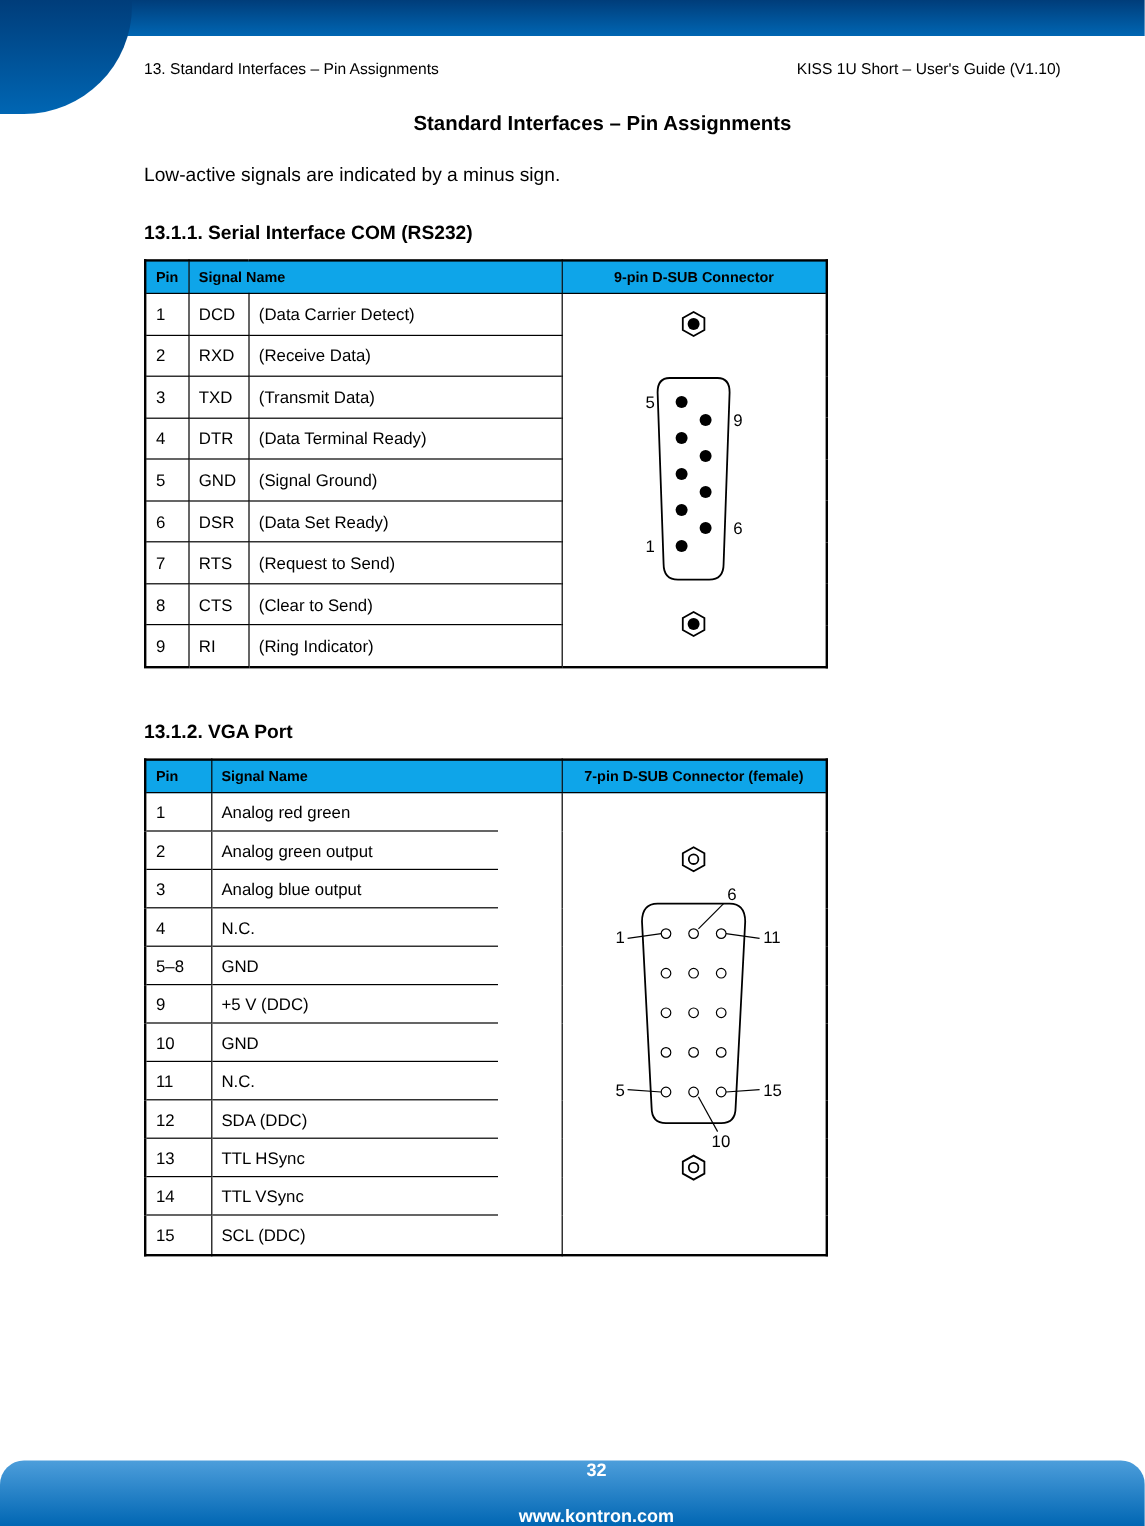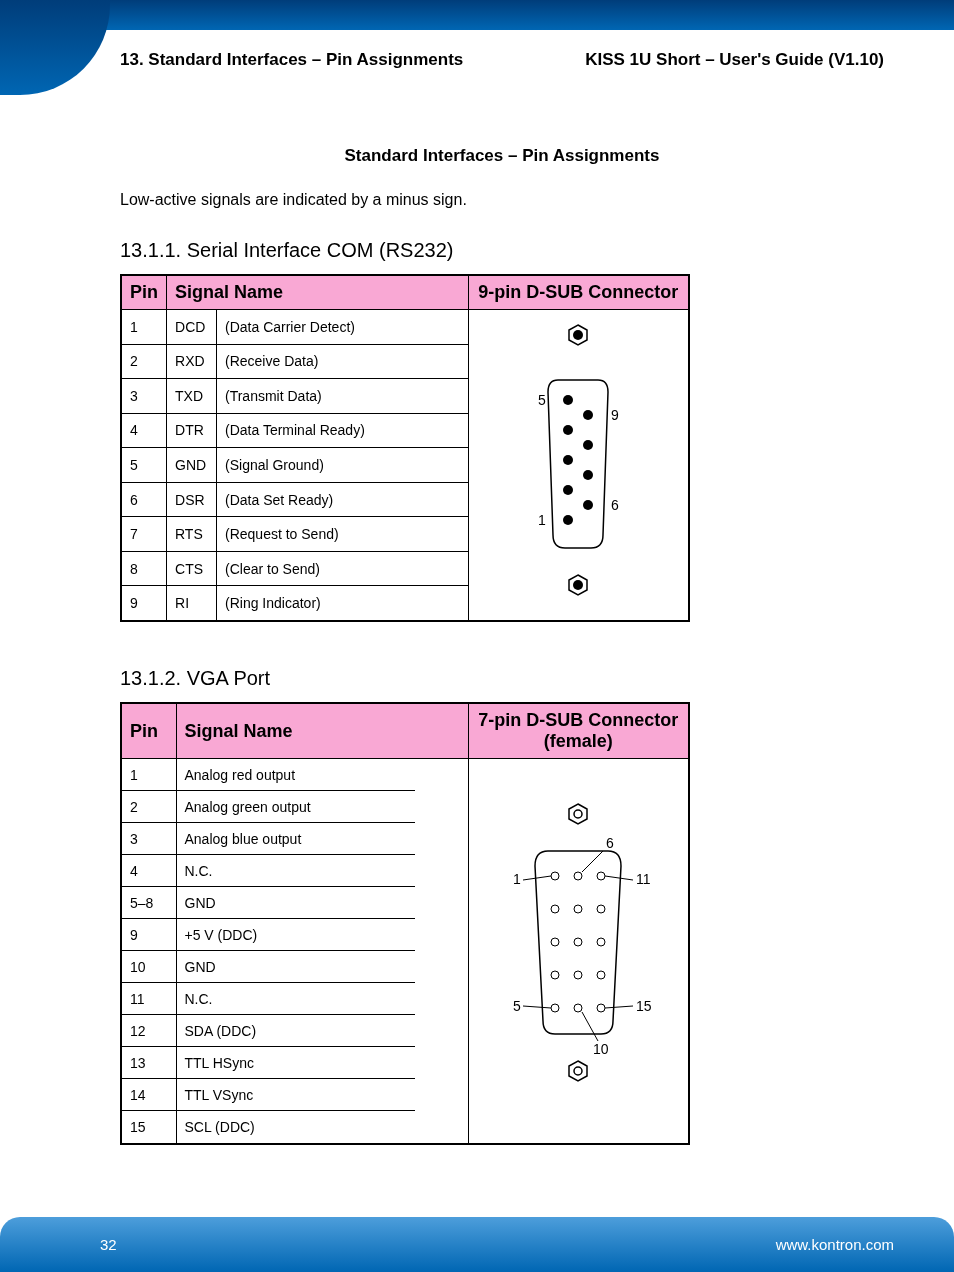--- a/index.html
+++ b/index.html
@@ -30,50 +30,50 @@
       height: 95px;
       background: linear-gradient(to bottom, #003d7a, #0066b3);
       border-bottom-right-radius: 90px;
     }
     .content {
       padding: 50px 70px 0 120px;
     }
     .header-row {
       display: flex;
       justify-content: space-between;
-      font-size: 17px;
-      font-weight: bold;
-      margin-bottom: 76px;
+      font-size: 13px;
+      font-weight: normal;
+      margin-bottom: 28px;
     }
     .page-title {
       font-size: 17px;
       font-weight: bold;
       text-align: center;
       margin-bottom: 25px;
     }
     .intro-text {
       font-size: 16px;
       margin-bottom: 30px;
     }
     .section-heading {
-      font-size: 20px;
-      font-weight: normal;
+      font-size: 16px;
+      font-weight: bold;
       margin-bottom: 12px;
     }
     .pin-table {
       border: 2px solid #000;
       border-collapse: collapse;
       width: 570px;
       margin-bottom: 45px;
     }
     .pin-table th {
-      background: #f9a8d4;
+      background: #0ea5e9;
       border: 1px solid #000;
       padding: 6px 8px;
-      font-size: 18px;
+      font-size: 12px;
       font-weight: bold;
       text-align: left;
     }
     .pin-table th.connector-header {
       text-align: center;
       width: 221px;
     }
     .pin-table td {
       padding: 8px 8px;
       font-size: 14px;
@@ -141,22 +141,23 @@
       right: 0;
       height: 55px;
       background: linear-gradient(to bottom, #4d9edb, #0066b3);
       border-top-left-radius: 20px;
       border-top-right-radius: 20px;
       display: flex;
       justify-content: space-between;
       align-items: center;
       padding: 0 60px 0 100px;
       color: #fff;
-      font-weight: normal;
+      font-weight: bold;
       font-size: 15px;
+      flex-direction: column;
     }
     svg {
       display: block;
       margin: 0 auto;
     }
   </style>
 </head>
 <body>
 
 <div class="top-bar"></div>
@@ -264,21 +265,21 @@
     <thead>
       <tr>
         <th class="pin-col">Pin</th>
         <th>Signal Name</th>
         <th class="connector-header">7-pin D-SUB Connector (female)</th>
       </tr>
     </thead>
     <tbody>
       <tr>
         <td class="pin-cell">1</td>
-        <td class="signal-cell">Analog red output</td>
+        <td class="signal-cell">Analog red green</td>
         <td class="connector-cell" rowspan="12">
           <svg width="170" height="310" viewBox="0 0 170 310">
 
             <polygon points="85,8 94,13 94,23 85,28 76,23 76,13" fill="none" stroke="#000" stroke-width="1.5"></polygon>
             <circle cx="85" cy="18" r="4" fill="none" stroke="#000" stroke-width="1.5"></circle>
 
             <path d="M 55 55 L 115 55 Q 128 55 128 70 L 120 225 Q 120 238 108 238 L 62 238 Q 50 238 50 225 L 42 70 Q 42 55 55 55 Z" fill="none" stroke="#000" stroke-width="1.5"></path>
 
             <circle cx="62" cy="80" r="4" fill="none" stroke="#000"></circle>
             <circle cx="62" cy="113" r="4" fill="none" stroke="#000"></circle>

